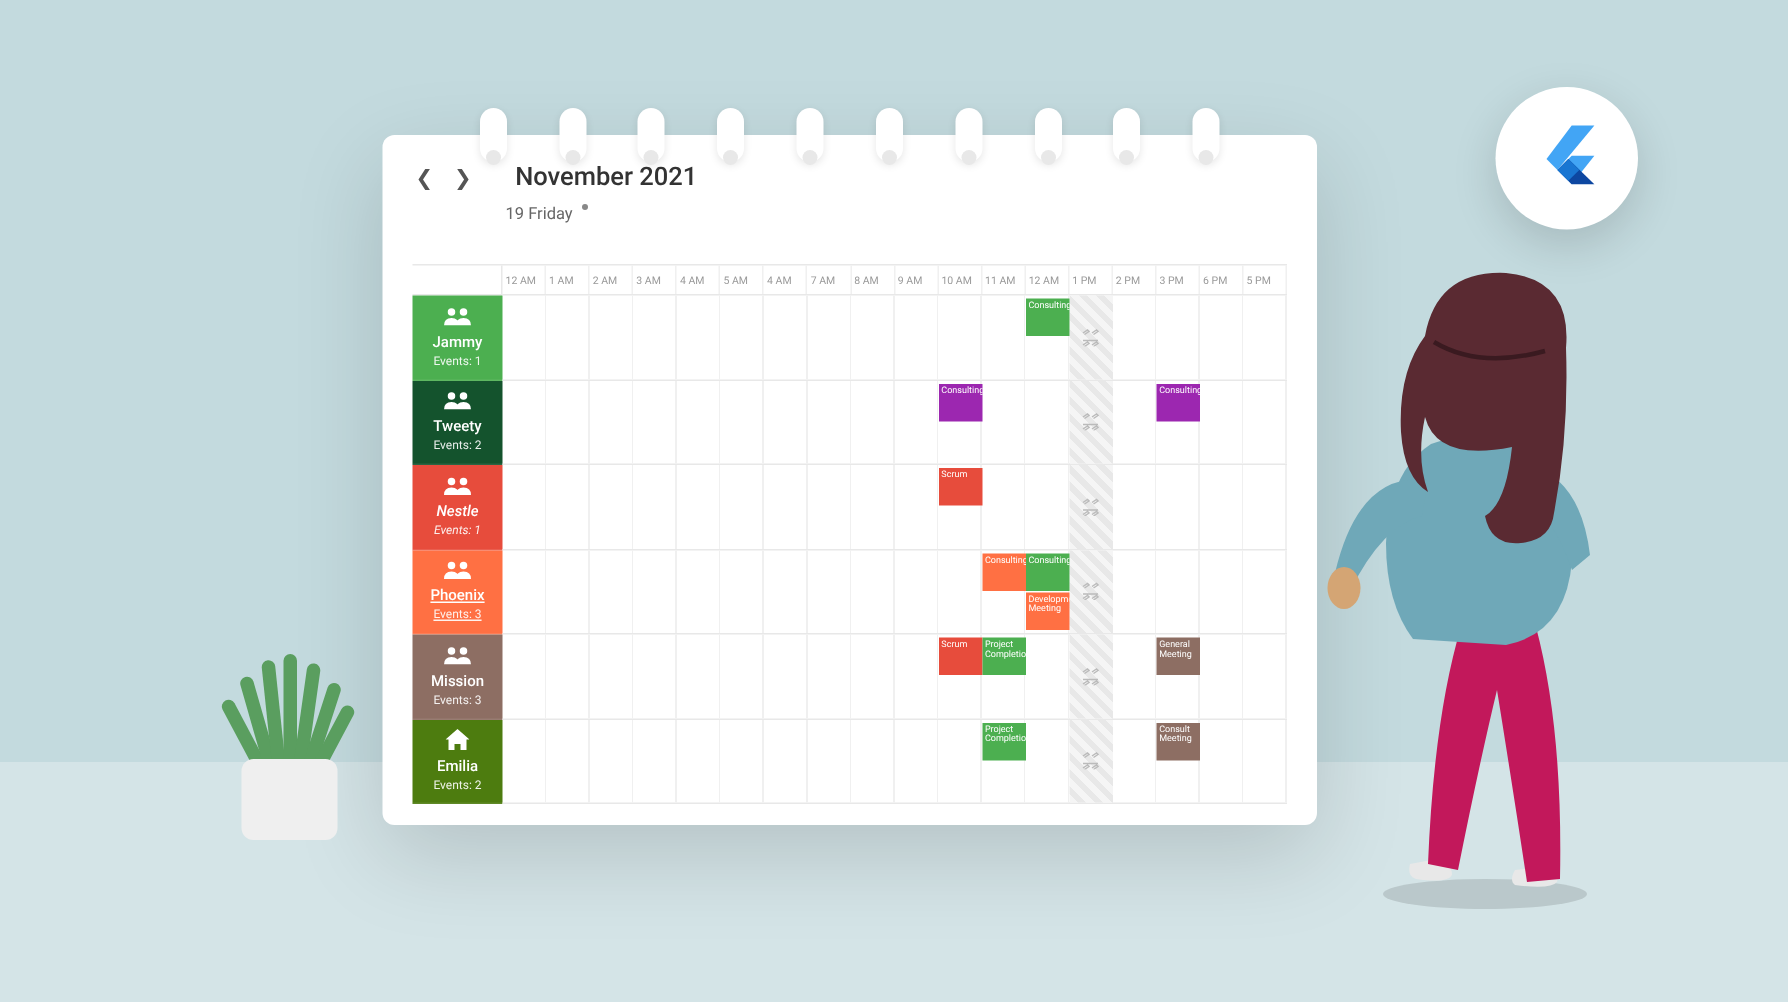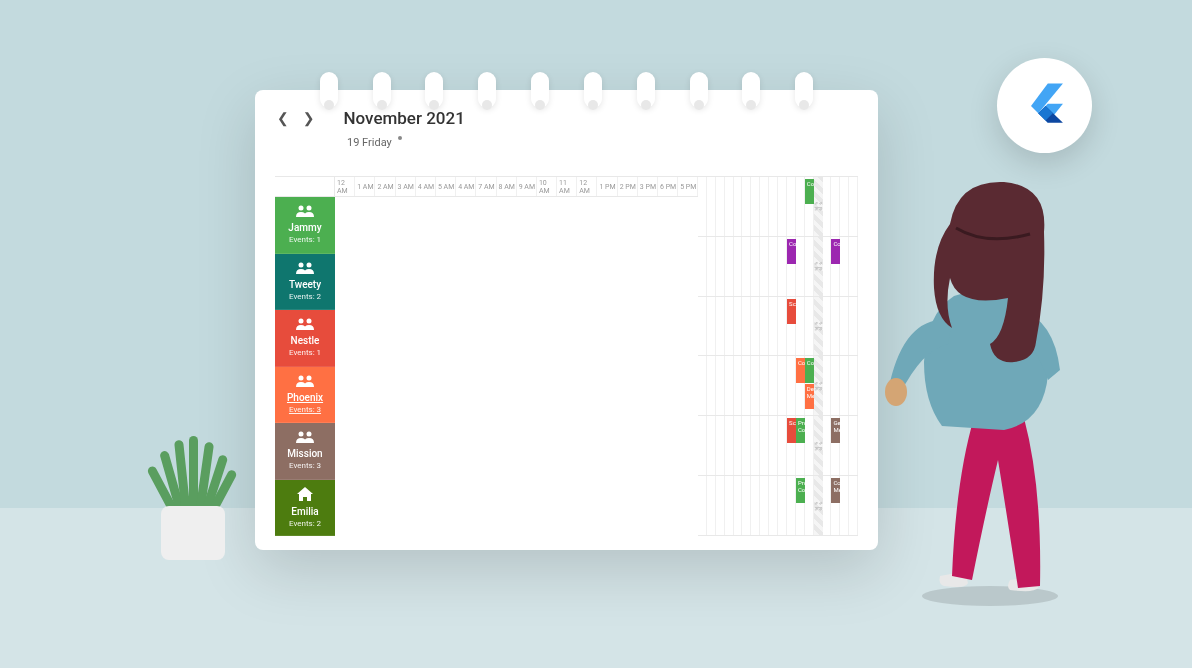--- a/index.html
+++ b/index.html
@@ -9,30 +9,30 @@
 .rings{position:absolute;top:-18px;left:0;right:0;height:36px;display:flex;justify-content:space-evenly;padding:0 30px}
 .ring{width:18px;height:36px;background:#fff;border-radius:9px;box-shadow:0 2px 6px rgba(0,0,0,.1);position:relative}
 .ring::after{content:"";position:absolute;top:28px;left:4px;width:10px;height:10px;border-radius:50%;background:#e8e8e8}
 .header{display:flex;align-items:center;padding:18px 20px 8px;gap:10px}
 .nav-arrow{cursor:pointer;font-size:14px;color:#555;user-select:none;padding:0 2px}
 .title-month{font-size:17px;font-weight:500;color:#333;margin-left:17px}
 .spacer{flex:1}
 .view-tabs{display:flex;gap:14px;font-size:9px;font-weight:500;color:#666}
 .view-tab{cursor:pointer;letter-spacing:.3px}
 .view-tab.active{color:#2196f3;border-left:2px solid #2196f3;padding-left:6px}
-.subheader{padding:0 20px 6px 20px;display:flex;align-items:flex-start;gap:6px;font-size:11px;color:#666}
+.subheader{padding:0 20px 6px 10px;display:flex;align-items:flex-start;gap:6px;font-size:11px;color:#666}
 .dot{width:4px;height:4px;background:#888;border-radius:50%}
 .timeline{position:absolute;top:86px;left:20px;right:20px;bottom:14px;display:flex;border-top:1px solid #e8e8e8}
 .res-col{width:60px;display:flex;flex-direction:column}
 .time-header-space{height:20px;border-right:1px solid #e8e8e8;border-bottom:1px solid #e8e8e8}
 .res-cell{flex:1;display:flex;flex-direction:column;align-items:center;justify-content:center;color:#fff;font-size:10px;gap:2px;border-bottom:1px solid rgba(255,255,255,.1)}
 .res-name{font-weight:500}
 .res-count{font-size:8px;opacity:.9}
 .res-icon{font-size:13px}
-.grid-col{flex:1;display:flex;flex-direction:row;position:relative}
+.grid-col{flex:1;display:flex;flex-direction:column;position:relative}
 .time-header{height:20px;display:flex;border-bottom:1px solid #e8e8e8}
 .th{flex:1;font-size:7px;color:#999;text-align:left;padding-left:2px;border-right:1px solid #f0f0f0;display:flex;align-items:center}
 .rows{flex:1;display:flex;flex-direction:column;position:relative}
 .row{flex:1;position:relative;border-bottom:1px solid #e8e8e8}
 .row::before{content:"";position:absolute;inset:0;background:repeating-linear-gradient(to right,transparent 0,transparent calc(5.555% - 1px),#f0f0f0 calc(5.555% - 1px),#f0f0f0 5.555%)}
 .event{position:absolute;top:2px;height:25px;color:#fff;font-size:6px;padding:2px;overflow:hidden;line-height:1.1}
 .blocked{position:absolute;top:0;bottom:0;width:5.555%;background:repeating-linear-gradient(45deg,#f5f5f5,#f5f5f5 4px,#e8e8e8 4px,#e8e8e8 8px);display:flex;align-items:center;justify-content:center;font-size:10px;color:#aaa}
 .flutter-badge{position:absolute;top:58px;right:100px;width:95px;height:95px;background:#fff;border-radius:50%;box-shadow:0 10px 30px rgba(0,0,0,.15);display:flex;align-items:center;justify-content:center}
 .flutter-badge svg{width:56px;height:56px}
 .plant{position:absolute;left:145px;bottom:108px;width:95px;height:130px}
@@ -79,30 +79,30 @@
       <div id="res-cells" style="flex: 1 1 0%; display: flex; flex-direction: column;">
           <div class="res-cell" style="background: rgb(76, 175, 80);">
             <span class="res-icon"><svg width="18" height="12" viewBox="0 0 18 12">
                 <circle cx="5" cy="3" r="2.5" fill="#fff"></circle>
                 <circle cx="13" cy="3" r="2.5" fill="#fff"></circle>
                 <path d="M0 12 q0 -5 5 -5 t5 5 M8 12 q0 -5 5 -5 t5 5" fill="#fff"></path>
               </svg></span>
             <span class="res-name">Jammy</span>
             <span class="res-count">Events: 1</span>
           </div>
-          <div class="res-cell" style="background: #0f766e;">
+          <div class="res-cell" style="background: #14532d;">
             <span class="res-icon"><svg width="18" height="12" viewBox="0 0 18 12">
                 <circle cx="5" cy="3" r="2.5" fill="#fff"></circle>
                 <circle cx="13" cy="3" r="2.5" fill="#fff"></circle>
                 <path d="M0 12 q0 -5 5 -5 t5 5 M8 12 q0 -5 5 -5 t5 5" fill="#fff"></path>
               </svg></span>
             <span class="res-name">Tweety</span>
             <span class="res-count">Events: 2</span>
           </div>
-          <div class="res-cell" style="background: rgb(231, 76, 60);">
+          <div class="res-cell" style="background: rgb(231, 76, 60); font-style: italic;">
             <span class="res-icon"><svg width="18" height="12" viewBox="0 0 18 12">
                 <circle cx="5" cy="3" r="2.5" fill="#fff"></circle>
                 <circle cx="13" cy="3" r="2.5" fill="#fff"></circle>
                 <path d="M0 12 q0 -5 5 -5 t5 5 M8 12 q0 -5 5 -5 t5 5" fill="#fff"></path>
               </svg></span>
             <span class="res-name">Nestle</span>
             <span class="res-count">Events: 1</span>
           </div>
           <div class="res-cell" style="background: rgb(255, 112, 67); text-decoration: underline;">
             <span class="res-icon"><svg width="18" height="12" viewBox="0 0 18 12">

